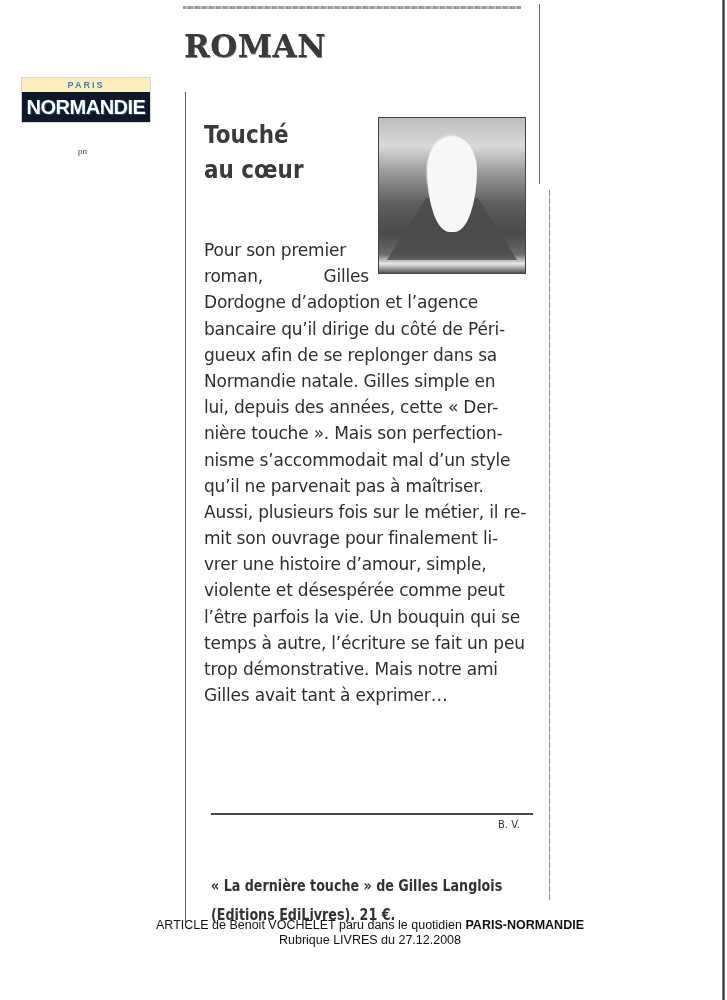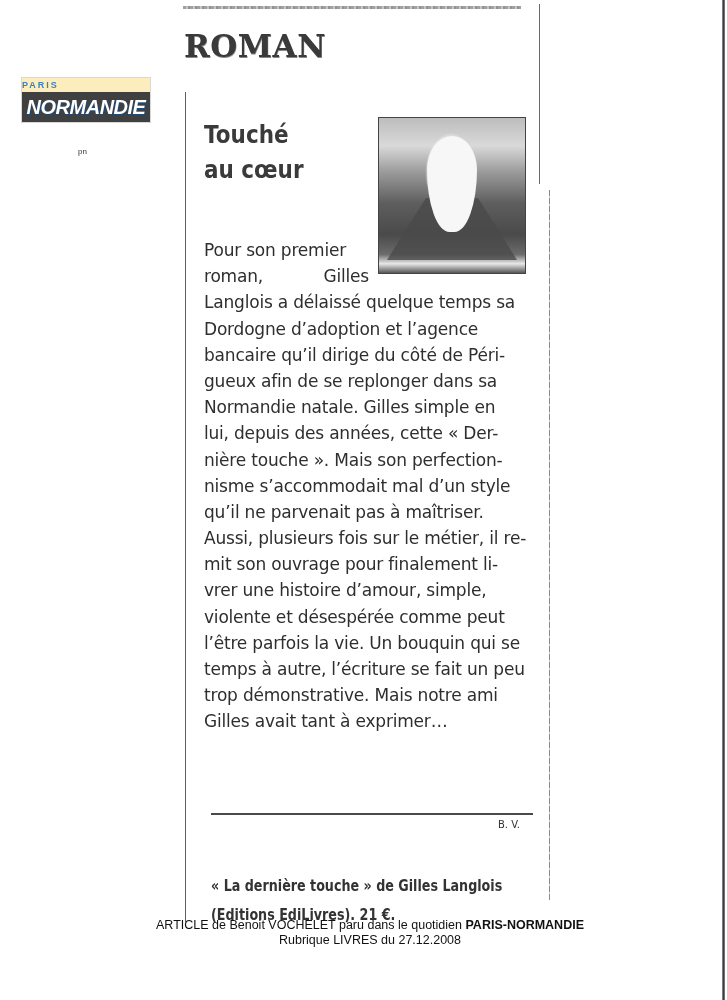--- a/index.html
+++ b/index.html
@@ -7,28 +7,27 @@
       width: 727px; height: 1000px; position: relative; overflow: hidden;
       background: #ffffff; font-family: "DejaVu Sans", sans-serif; color: #2b2b2b;
     }
     .logo {
       position: absolute; left: 21px; top: 77px; width: 128px; height: 44px;
       border: 1px solid #d8d8d8;
     }
     .logo-top {
       height: 14px; background: #fbeebc; color: #3f7fbf;
       font-family: "Liberation Sans", sans-serif; font-weight: bold;
-      font-size: 9px; letter-spacing: 2px; line-height: 14px;
+      font-size: 9px; letter-spacing: 2px; text-align: center; line-height: 14px;
     }
     .logo-bottom {
-      height: 30px; background: #404040; color: #ffffff;
+      height: 30px; background: #0f172a; color: #ffffff;
       font-family: "Liberation Sans", sans-serif; font-weight: bold;
       font-size: 20px; letter-spacing: -0.5px; text-align: center; line-height: 30px;
       text-shadow: 1px 1px 0 #1d4a78;
-      font-style: italic;
     }
     .pn {
       position: absolute; left: 78px; top: 147px; font-size: 8px;
       font-family: "Liberation Sans", sans-serif; color: #333;
     }
     .top-rule {
       position: absolute; left: 183px; top: 6px; width: 338px; height: 3px;
       background: repeating-linear-gradient(90deg, #8a8a8a 0 3px, #b8b8b8 3px 5px, #777 5px 7px);
       opacity: 0.8;
     }
@@ -131,21 +130,20 @@
   <div class="photo-body"></div>
   <div class="photo-head"></div>
 </div>
 
 <div class="body-text">
   <div class="line narrow">Pour son premier</div>
   <div class="line narrow j">
     <span>roman,</span>
     <span>Gilles</span>
   </div>
-  <div class="line">Langlois a délaissé quelque temps sa</div>
   <div class="line">Dordogne d’adoption et l’agence</div>
   <div class="line">bancaire qu’il dirige du côté de Péri-</div>
   <div class="line">gueux afin de se replonger dans sa</div>
   <div class="line">Normandie natale. Gilles simple en</div>
   <div class="line">lui, depuis des années, cette « Der-</div>
   <div class="line">nière touche ». Mais son perfection-</div>
   <div class="line">nisme s’accommodait mal d’un style</div>
   <div class="line">qu’il ne parvenait pas à maîtriser.</div>
   <div class="line">Aussi, plusieurs fois sur le métier, il re-</div>
   <div class="line">mit son ouvrage pour finalement li-</div>

